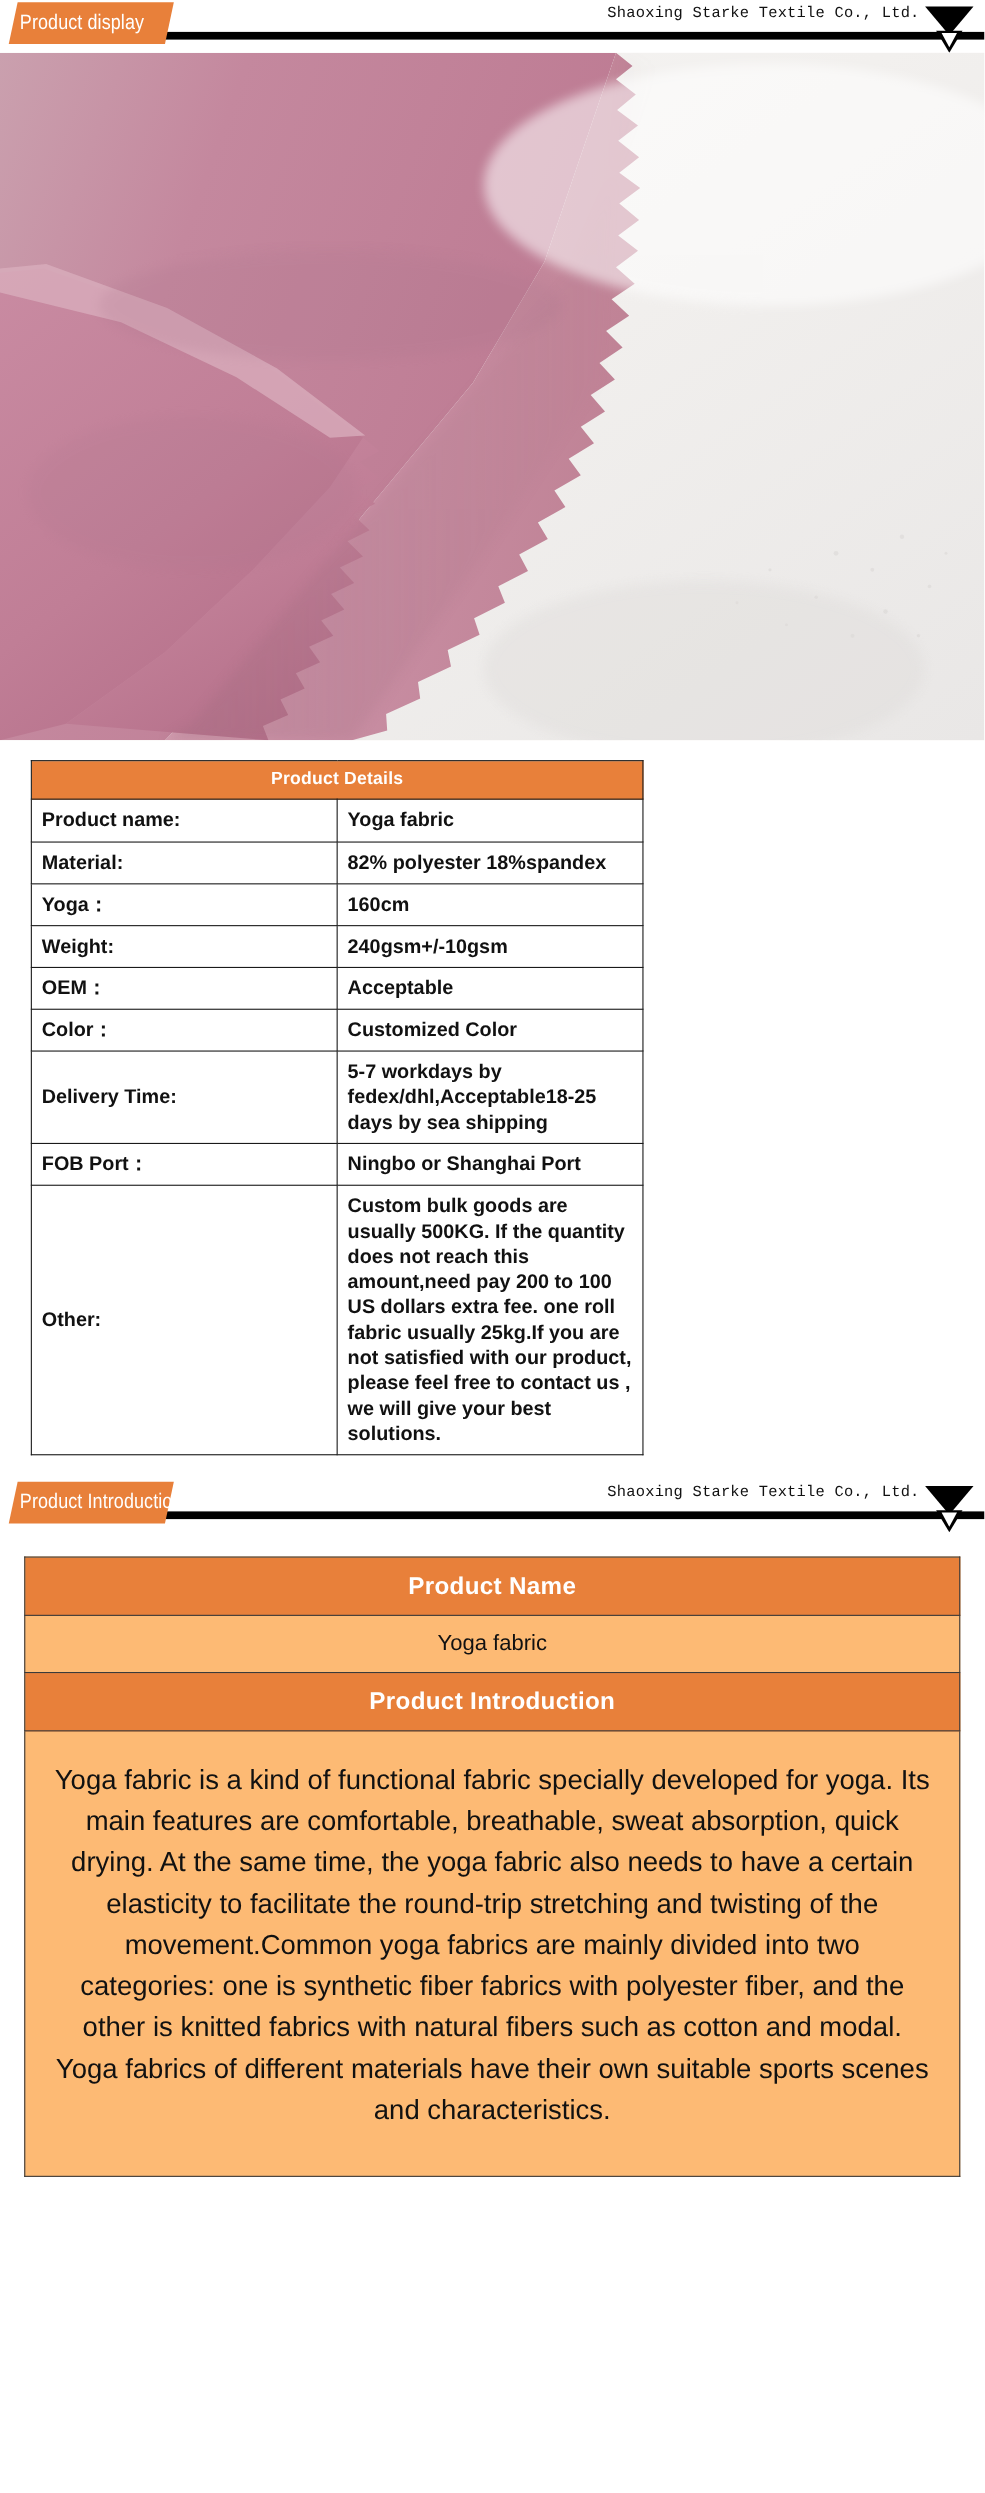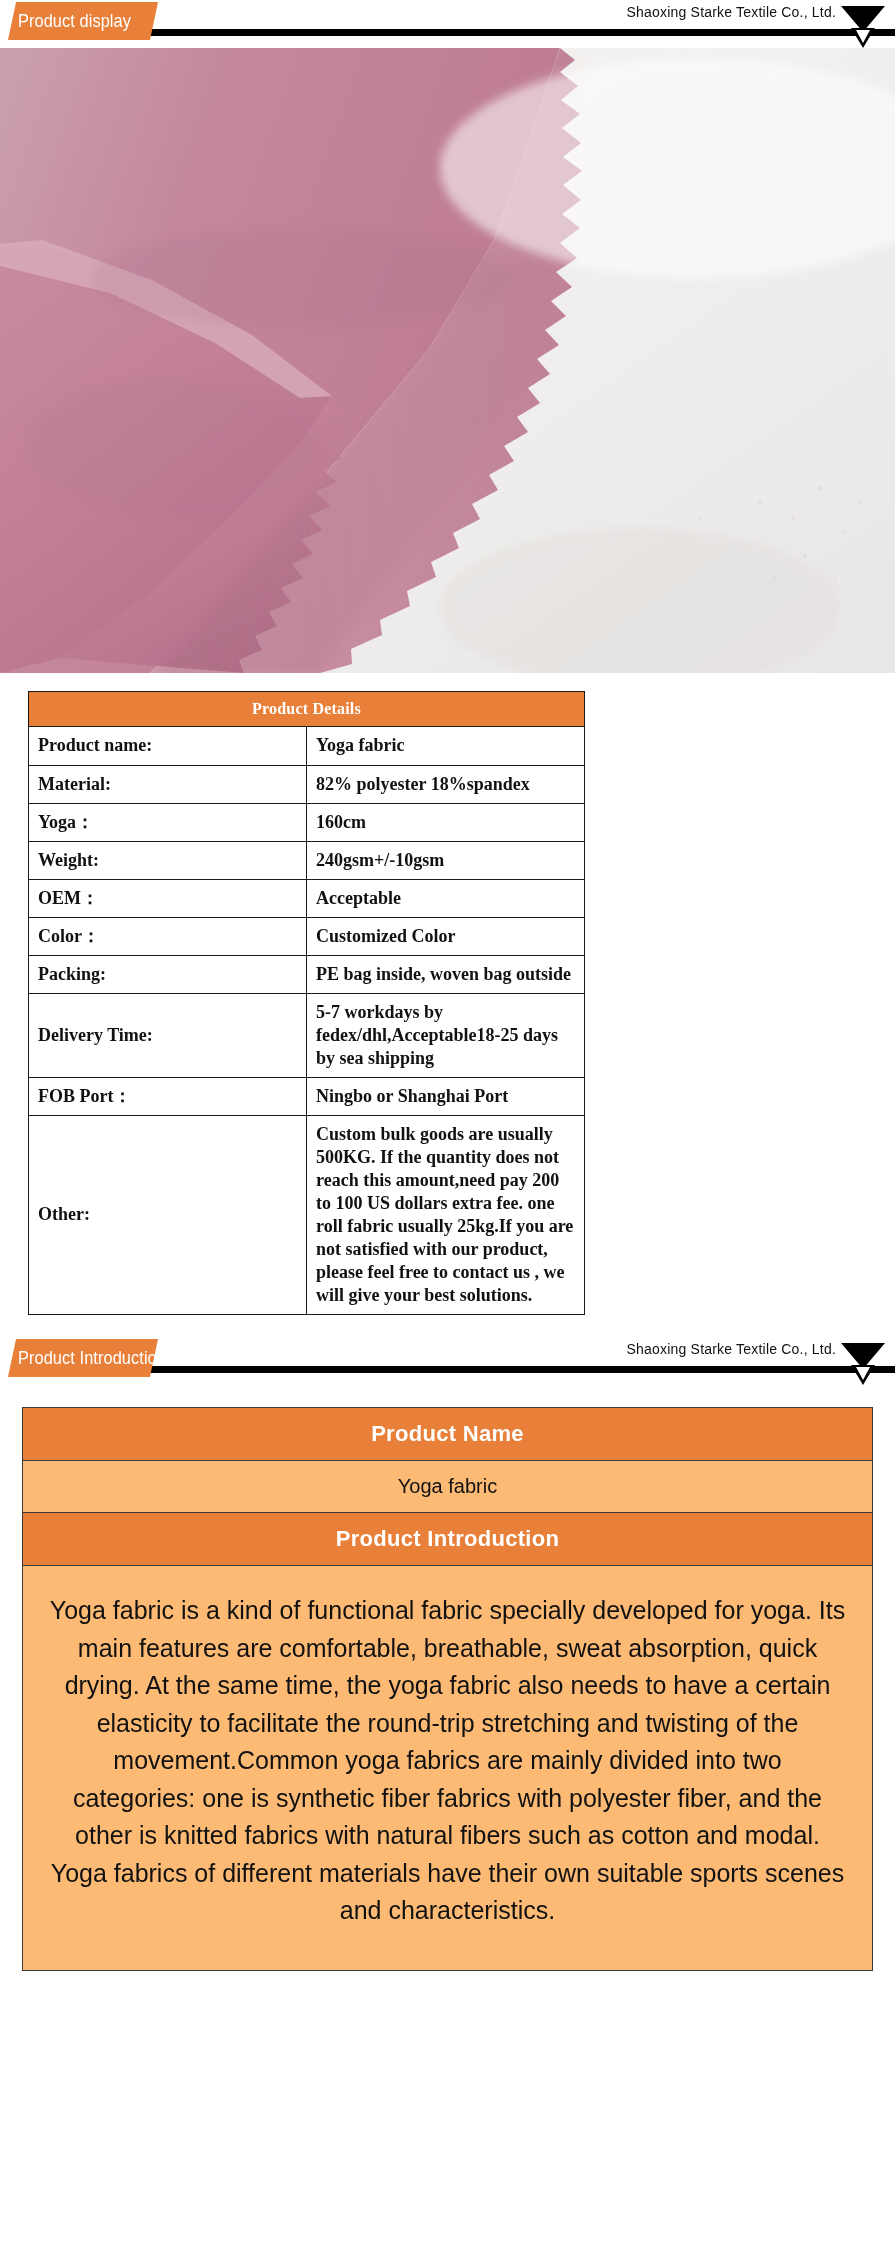--- a/index.html
+++ b/index.html
@@ -54,21 +54,21 @@
     right: 0px;
     top: 29px;
     height: 7px;
     background: #000000;
     z-index: 1;
   }
   .banner-company {
     position: absolute;
     right: 59px;
     top: 4px;
-    font-family: Liberation Sans, sans-serif;
+    font-family: Liberation Mono, monospace;
     font-size: 14px;
     color: #111111;
     letter-spacing: 0.2px;
     white-space: nowrap;
     z-index: 2;
     margin-left: 31px;
   }
   .banner-logo {
     position: absolute;
     right: 6px;
@@ -84,21 +84,20 @@
     width: 895px;
     height: 625px;
     overflow: hidden;
     background: #f3f1ef;
   }
   .hero svg { display: block; width: 895px; height: 625px; }
 
   
   .details-wrap {
     padding: 18px 0 0 28px;
-    font-family: Liberation Serif, serif;
   }
   table.details {
     border-collapse: collapse;
     width: 557px;
     table-layout: fixed;
     background: #ffffff;
   }
   table.details td, table.details th {
     border: 1.6px solid #1a1a1a;
     padding: 7px 9px;
@@ -274,24 +273,20 @@
       </tr>
       <tr>
         <td class="det-key">OEM：</td>
         <td class="det-val">Acceptable</td>
       </tr>
       <tr>
         <td class="det-key">Color：</td>
         <td class="det-val">Customized Color</td>
       </tr>
       <tr>
-        <td class="det-key">Packing:</td>
-        <td class="det-val">PE bag inside, woven bag outside</td>
-      </tr>
-      <tr>
         <td class="det-key">Delivery Time:</td>
         <td class="det-val">5-7 workdays by fedex/dhl,Acceptable18-25 days by sea shipping</td>
       </tr>
       <tr>
         <td class="det-key">FOB Port：</td>
         <td class="det-val">Ningbo or Shanghai Port</td>
       </tr>
       <tr>
         <td class="det-key det-other-key">Other:</td>
         <td class="det-val">Custom bulk goods are usually 500KG. If the quantity does not reach this amount,need pay 200 to 100 US dollars extra fee. one roll fabric usually 25kg.If you are not satisfied with our product, please feel free to contact us , we will give your best solutions.</td>

